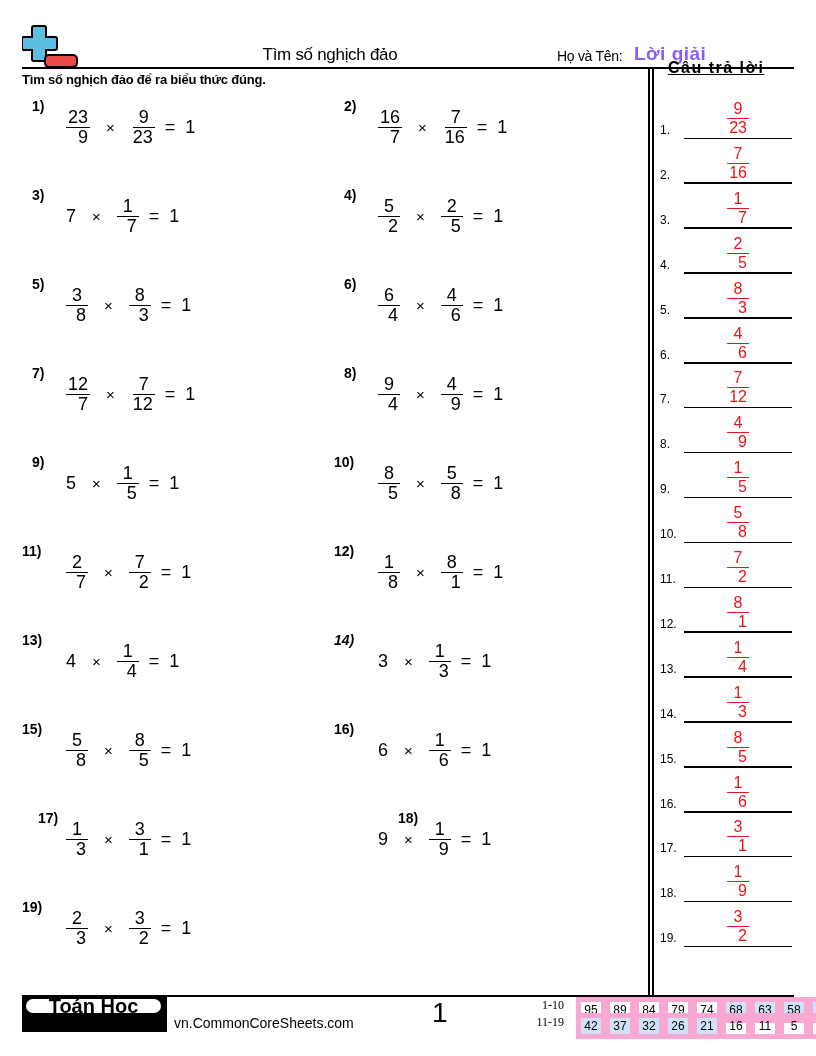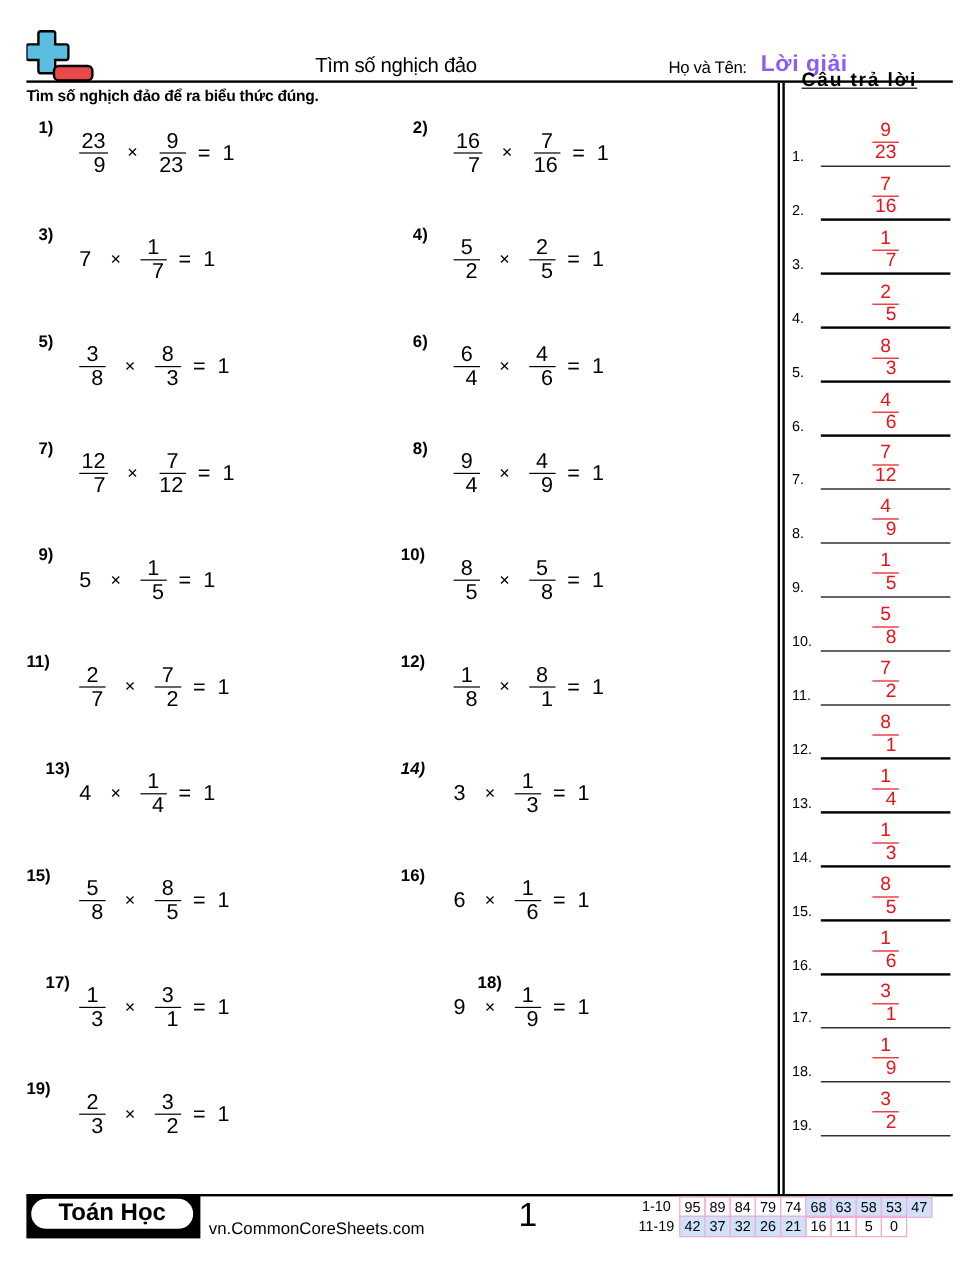--- a/index.html
+++ b/index.html
@@ -31,28 +31,28 @@
 
   .answer { position: absolute; left: 660px; width: 132px; height: 45px; }
   .answer .alabel { position: absolute; left: 0; bottom: 2px; font-size: 12px; }
   .answer .line { position: absolute; left: 24px; right: 0; bottom: 0; height: 1.5px; background: #000; }
   .answer .afrac { position: absolute; left: 24px; right: 0; bottom: 2px; display: flex; justify-content: center; }
   .afrac .frac { color: #e8141b; font-size: 16px; line-height: 18px; }
   .afrac .frac .num { border-bottom: 1.5px solid #e8141b; }
 
   .footer-line { position: absolute; left: 22px; top: 995px; width: 772px; height: 2px; background: #000; }
   .brand { position: absolute; left: 22px; top: 996px; width: 145px; height: 36px; background: #000; }
-  .brand-pill { position: absolute; left: 4px; top: 3px; width: 135px; height: 25px; background: #fff; border-radius: 14px; display: flex; align-items: center; justify-content: center; font-size: 20px; font-weight: bold; }
+  .brand-pill { position: absolute; left: 4px; top: 3px; width: 135px; height: 14px; background: #fff; border-radius: 14px; display: flex; align-items: center; justify-content: center; font-size: 20px; font-weight: bold; }
   .site { position: absolute; left: 174px; top: 1015px; font-size: 14px; }
   .page-num { position: absolute; left: 432px; top: 997px; font-size: 28px; }
 
   .score { position: absolute; left: 530px; top: 997px; font-size: 12px; }
   .score-row { display: flex; height: 17px; }
-  .score-row .rlabel { width: 34px; text-align: center; padding-right: 3px; line-height: 17px; }
-  .score-row .cell { width: 20px; height: 16px; border: 1px solid #f9a8d4; margin-left: -1px; text-align: center; line-height: 16px; font-size: 12px; }
+  .score-row .rlabel { width: 34px; text-align: right; padding-right: 13px; line-height: 17px; font-family: Liberation Serif, serif; }
+  .score-row .cell { width: 20px; height: 16px; border: 5px solid #f9a8d4; margin-left: -1px; text-align: center; line-height: 16px; font-size: 12px; }
   .score-row .cell:first-of-type { margin-left: 0; }
   .score-row + .score-row .cell { margin-top: -1px; }
   .cell.blue { background: #cfe2f9; }
 </style>
 </head>
 <body>
 
 <div class="logo">
   <svg width="58" height="44" viewBox="0 0 58 44">
     <path d="M12 2 h10 a2 2 0 0 1 2 2 v9 h9 a2 2 0 0 1 2 2 v9 a2 2 0 0 1 -2 2 h-9 v9 a2 2 0 0 1 -2 2 h-10 a2 2 0 0 1 -2 -2 v-9 h-8 a2 2 0 0 1 -2 -2 v-9 a2 2 0 0 1 2 -2 h8 v-9 a2 2 0 0 1 2 -2 z" fill="#5bbde0" stroke="#000" stroke-width="2"></path>
@@ -252,21 +252,21 @@
         <span class="op">×</span>
         <span class="frac">
           <span class="num">8</span>
           <span class="den">1</span>
         </span>
         <span class="eq">=</span>
         <span class="whole">1</span>
       </div>
     </div>
     <div class="problem" style="left: 22px; top: 632px; width: 290px;">
-      <div class="pnum" style="left: 16px;">13)</div>
+      <div class="pnum" style="left: 0px;">13)</div>
       <div class="expr" style="left: 42px;">
         <span class="whole">4</span>
         <span class="op">×</span>
         <span class="frac">
           <span class="num">1</span>
           <span class="den">4</span>
         </span>
         <span class="eq">=</span>
         <span class="whole">1</span>
       </div>

